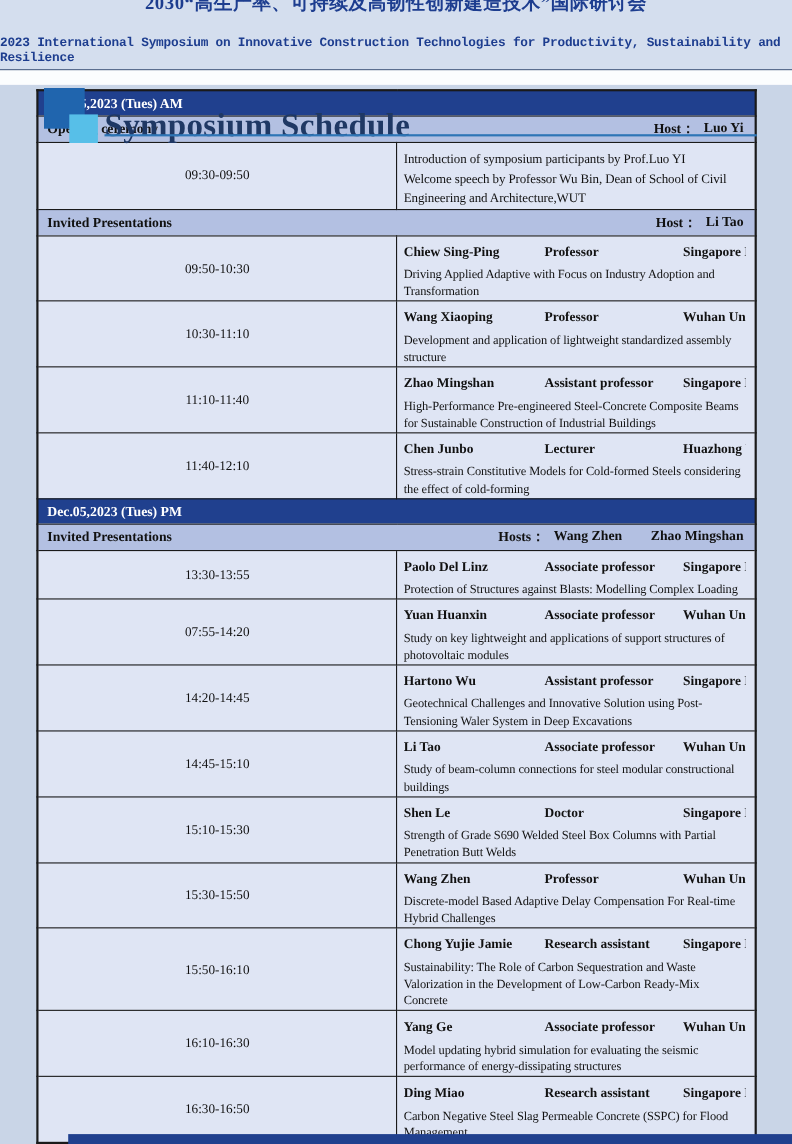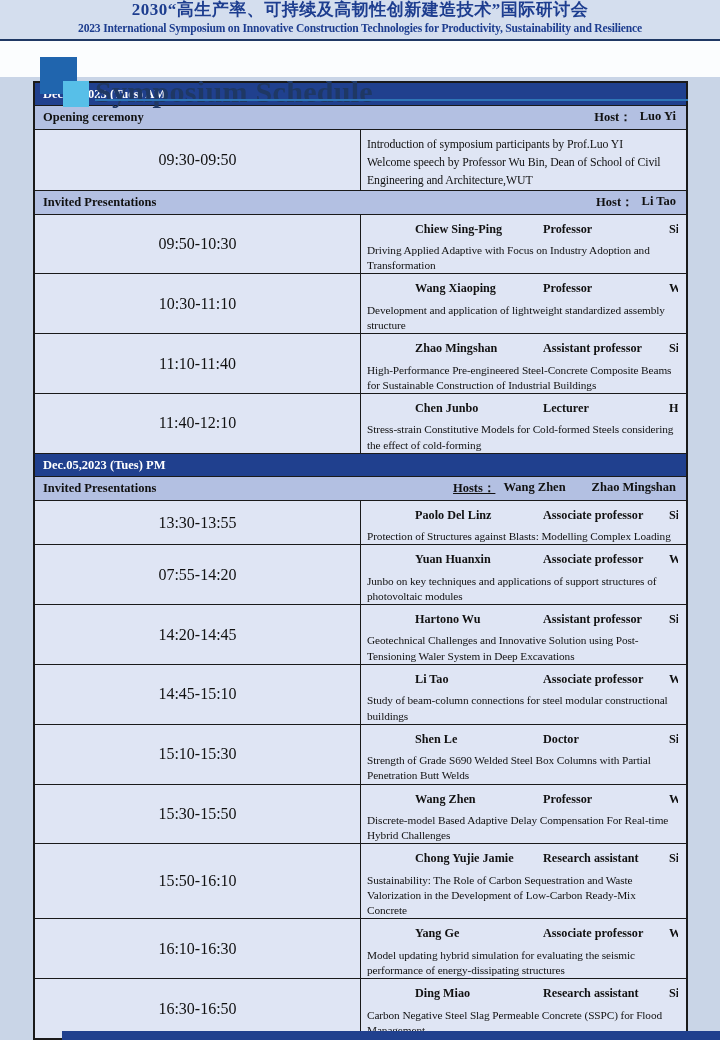--- a/index.html
+++ b/index.html
@@ -15,23 +15,23 @@
   .top-band{
     height:63px;background:#d4deee;
     display:flex;flex-direction:column;justify-content:flex-end;
     align-items:center;padding-bottom:4px;box-sizing:border-box;
   }
   .title-zh{
     font-size:17px;font-weight:bold;color:#1d3d8f;
     letter-spacing:.5px;line-height:1.2;
   }
   .title-en{
-    font-family:Liberation Serif, serif;
+    font-family:Liberation Mono, monospace;
     font-size:11.6px;font-weight:bold;color:#1d3d8f;
-    letter-spacing:-0.2px;margin-top:2px;
+    letter-spacing:-0.2px;margin-top:20px;
   }
   .header-rule{height:3px;background:#1f3864;}
   
   .heading-band{height:66px;background:#fbfdfe;position:relative;}
   .sq-dark{position:absolute;left:40px;top:16px;width:37px;height:37px;background:#2065ae;}
   .sq-light{position:absolute;left:63px;top:40px;width:26px;height:26px;background:#57bfe8;}
   .heading-text{
     position:absolute;left:95px;top:22px;
     font-size:30px;font-weight:bold;color:#1f3864;letter-spacing:.3px;margin-top:12px;
   }
@@ -44,24 +44,24 @@
   }
   table.schedule td{border:1px solid #1a1a1a;background:#dfe5f4;vertical-align:middle;}
   tr.row-day td{
     background:#20408e;color:#ffffff;font-weight:bold;
     font-size:12.5px;padding:4px 8px 3px 8px;
   }
   tr.row-session td{background:#b3c0e2;padding:3px 10px 3px 8px;}
   .session-flex{display:flex;justify-content:space-between;align-items:baseline;}
   .session-label{font-weight:bold;font-size:12.5px;}
   .host-box{font-weight:bold;font-size:12.5px;display:flex;gap:26px;}
-  .time-cell{width:87px;text-align:center;font-size:16px;padding:12px;}
+  .time-cell{width:87px;text-align:center;font-size:12px;padding:12px;}
   .content-cell{padding:5px 8px 0 6px;font-size:11.8px;line-height:1.5;}
   .speaker-row{display:flex;font-weight:bold;font-size:12.2px;margin-bottom:5px;white-space:nowrap;overflow:hidden;}
-  .speaker-name{flex:0 0 128px;margin-left:48px;}
+  .speaker-name{flex:0 0 128px;}
   .speaker-pos{flex:0 0 126px;}
   .speaker-aff{flex:1;}
   .talk-line{font-size:11.3px;letter-spacing:-0.1px;line-height:1.35;}
   .plain-line{font-size:11.8px;line-height:1.55;letter-spacing:-0.1px;}
   
   .bottom-band{flex:1;background:#f5f7fa;}
   .footer-bar{position:absolute;left:62px;right:0;bottom:0;height:9px;background:#20408e;}
 </style>
 </head>
 <body>
@@ -159,21 +159,21 @@
           </td>
         </tr>
         <tr class="row-day">
           <td colspan="2"><span>Dec.05,2023 (Tues) PM</span></td>
         </tr>
         <tr class="row-session">
           <td colspan="2">
             <div class="session-flex">
               <span class="session-label">Invited Presentations</span>
               <span class="host-box">
-                <span style="margin-right: -18px; text-decoration: underline;">Hosts：</span>
+                <span style="margin-right: -18px;">Hosts：</span>
                 <span>Wang Zhen</span>
                 <span>Zhao Mingshan</span>
               </span>
             </div>
           </td>
         </tr>
         <tr class="row-slot">
           <td class="time-cell">13:30-13:55</td>
           <td class="content-cell">
             <div class="speaker-row">
@@ -185,21 +185,21 @@
           </td>
         </tr>
         <tr class="row-slot">
           <td class="time-cell">07:55-14:20</td>
           <td class="content-cell">
             <div class="speaker-row">
               <span class="speaker-name">Yuan Huanxin</span>
               <span class="speaker-pos">Associate professor</span>
               <span class="speaker-aff">Wuhan University</span>
             </div>
-            <div class="talk-line">Junbo on key techniques and applications of support structures of photovoltaic modules</div>
+            <div class="talk-line">Study on key lightweight and applications of support structures of photovoltaic modules</div>
           </td>
         </tr>
         <tr class="row-slot">
           <td class="time-cell">14:20-14:45</td>
           <td class="content-cell">
             <div class="speaker-row">
               <span class="speaker-name">Hartono Wu</span>
               <span class="speaker-pos">Assistant professor</span>
               <span class="speaker-aff">Singapore Institute of Technology</span>
             </div>

